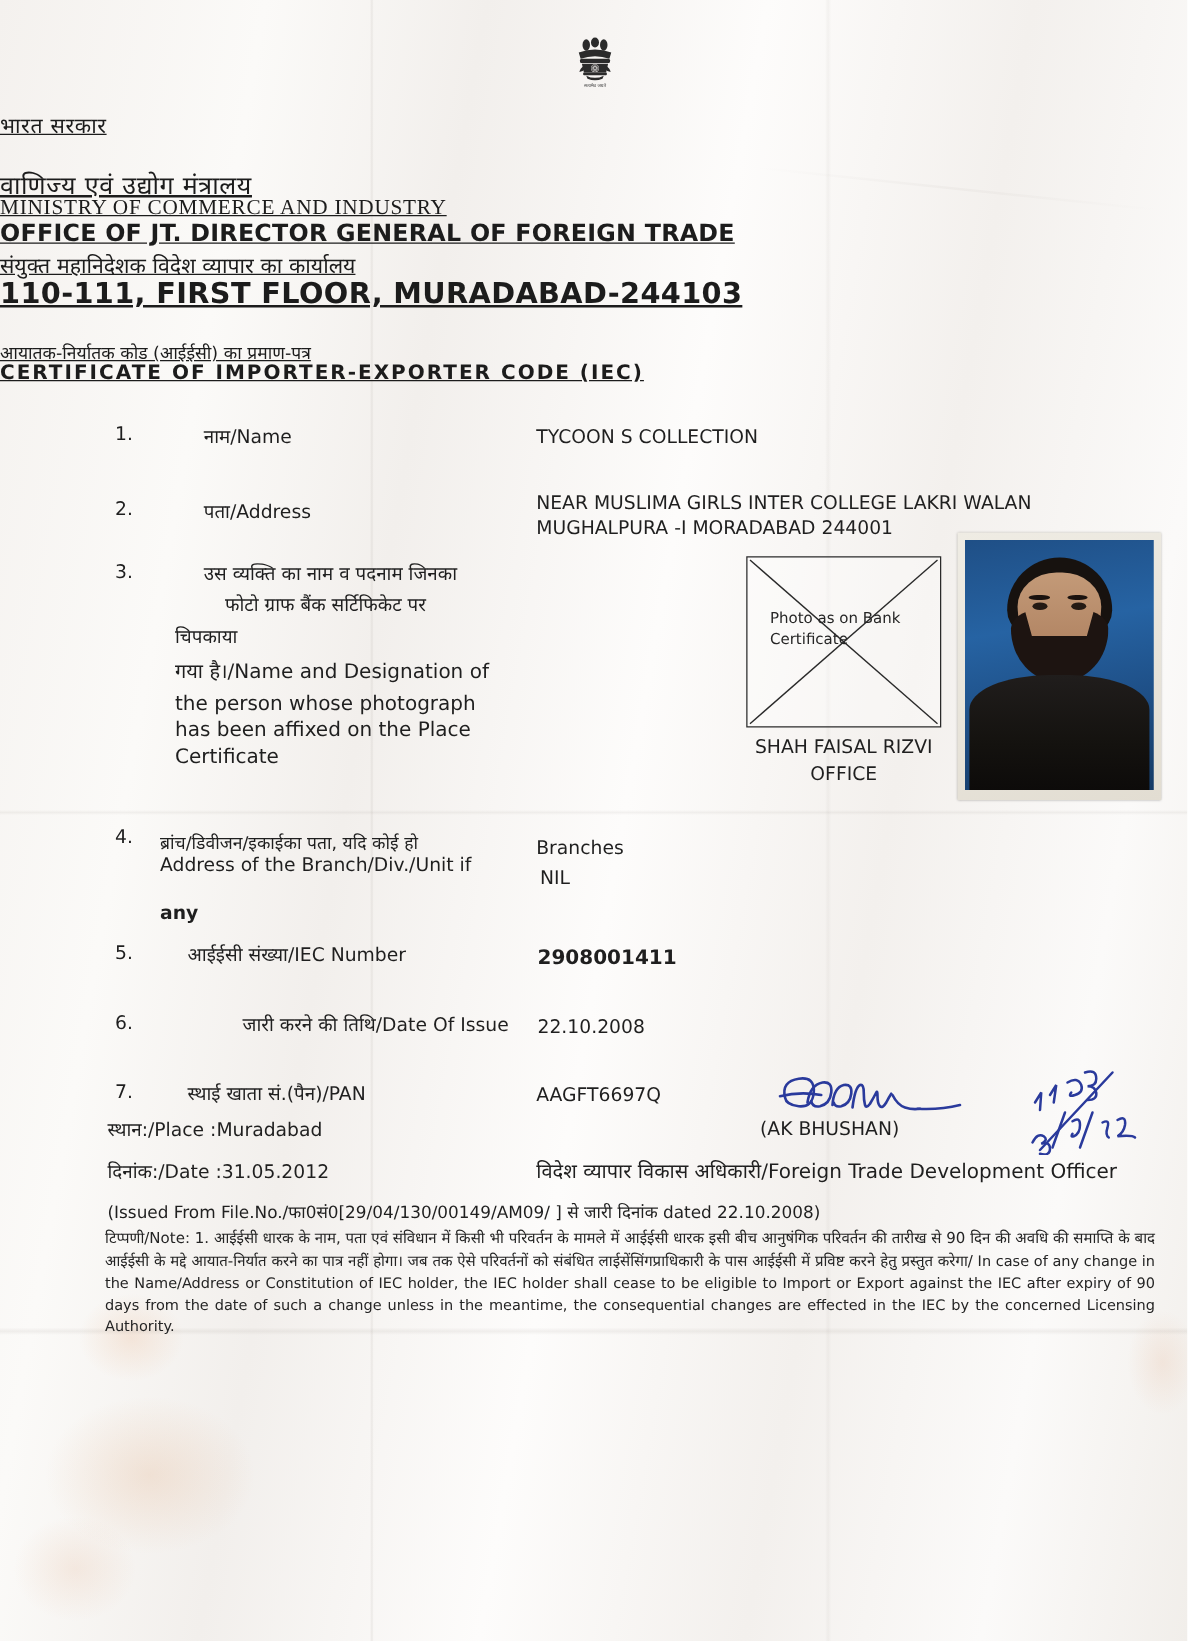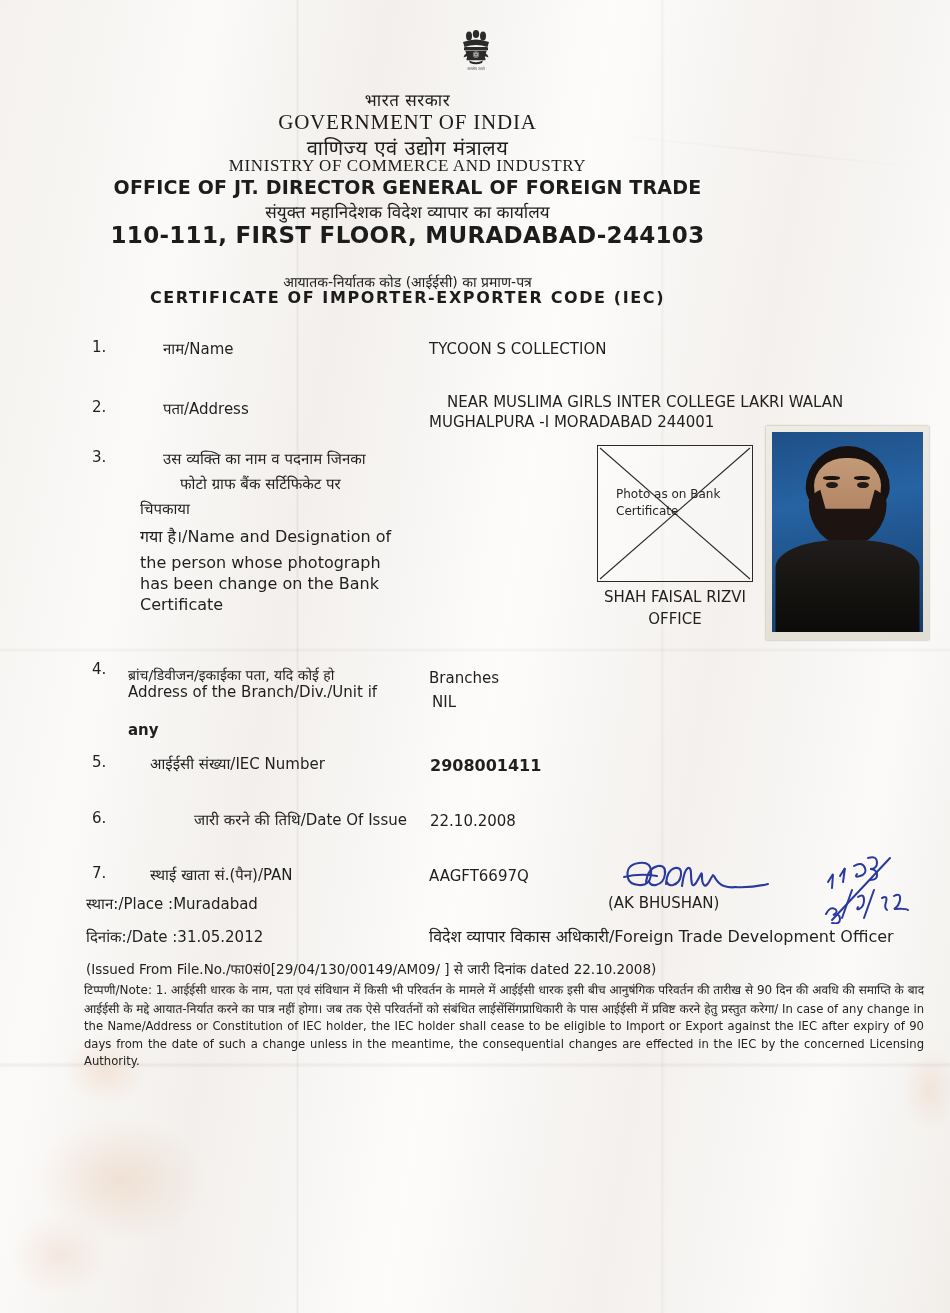--- a/index.html
+++ b/index.html
@@ -36,22 +36,23 @@
   .crease-h2 { left: 0; top: 1062px; width: 950px; height: 6px;
     background: linear-gradient(180deg, rgba(0,0,0,0) 0%, rgba(120,110,100,0.09) 50%, rgba(0,0,0,0) 100%); }
   .crease-d1 { left: 600px; top: 150px; width: 330px; height: 2px;
     transform: rotate(6deg);
     background: linear-gradient(90deg, rgba(0,0,0,0) 0%, rgba(120,110,100,0.05) 50%, rgba(0,0,0,0) 100%); }
 
   .hdr {
     position: absolute;
     left: 0;
     width: 815px;
-    text-align: center;
+    text-align: left;
     color: #1c1c1c;
+    text-decoration: underline;
   }
   .hdr-hi { font-family: "DejaVu Sans", sans-serif; }
   .hdr-serif { font-family: "Liberation Serif", "DejaVu Serif", serif; }
 
   #emblem { position: absolute; left: 455px; top: 24px; width: 42px; height: 62px; }
 
   .line-hi-1 { top: 88px; font-size: 17px; letter-spacing: 0.5px; }
   .line-goi   { top: 110px; font-size: 21px; letter-spacing: 0.8px; }
   .line-hi-2 { top: 134px; font-size: 20px; letter-spacing: 0.5px; }
   .line-moci  { top: 156px; font-size: 17px; letter-spacing: 0.6px; }
@@ -212,46 +213,45 @@
       </g>
       <path d="M12.5 28.5 q-3.5 2 -4 5 q3 -0.6 4.6 -2.4 z"></path>
       <path d="M29.5 28.5 q3.5 2 4 5 q-3 -0.6 -4.6 -2.4 z"></path>
       <rect x="11.5" y="34" width="19" height="2.2" rx="0.8"></rect>
       <path d="M14 36.5 q7 3.5 14 0 l-1 2.4 q-6 2.6 -12 0 z"></path>
     </g>
     <text x="21" y="45.5" font-size="3.6" text-anchor="middle" fill="#3a3a3a" font-family="DejaVu Sans, sans-serif">सत्यमेव जयते</text>
   </svg>
 
   <div class="hdr hdr-hi line-hi-1">भारत सरकार</div>
-  <div class="hdr hdr-serif line-goi">GOVERNMENT OF INDIA</div>
   <div class="hdr hdr-serif line-moci">MINISTRY OF COMMERCE AND INDUSTRY</div>
   <div class="hdr hdr-hi line-hi-2">वाणिज्य एवं उद्योग मंत्रालय</div>
   <div class="hdr line-office">OFFICE OF JT. DIRECTOR GENERAL OF FOREIGN TRADE</div>
   <div class="hdr hdr-hi line-hi-3">संयुक्त महानिदेशक विदेश व्यापार का कार्यालय</div>
   <div class="hdr line-addr">110-111, FIRST FLOOR, MURADABAD-244103</div>
 
   <div class="hdr hdr-hi line-cert-hi">आयातक-निर्यातक कोड (आईईसी) का प्रमाण-पत्र</div>
   <div class="hdr line-cert-en">CERTIFICATE OF IMPORTER-EXPORTER CODE (IEC)</div>
 
   <div class="abs item-num" style="left:92px; top:338px;">1.</div>
   <div class="abs item-label" style="left:163px; top:339px;">नाम/Name</div>
   <div class="abs item-value" style="left:429px; top:339px;">TYCOON S COLLECTION</div>
 
   <div class="abs item-num" style="left:92px; top:398px;">2.</div>
   <div class="abs item-label" style="left:163px; top:399px;">पता/Address</div>
-  <div class="abs item-value" style="left:429px; top:392px;margin-left:18px;">NEAR MUSLIMA GIRLS INTER COLLEGE LAKRI WALAN</div>
+  <div class="abs item-value" style="left:429px; top:392px;">NEAR MUSLIMA GIRLS INTER COLLEGE LAKRI WALAN</div>
   <div class="abs item-value" style="left:429px; top:412px;">MUGHALPURA -I MORADABAD 244001</div>
 
   <div class="abs item-num" style="left:92px; top:448px;">3.</div>
   <div class="abs item-label" style="left:163px; top:449px;">उस व्यक्ति का नाम व पदनाम जिनका</div>
   <div class="abs item-label" style="left:180px; top:474px;">फोटो ग्राफ बैंक सर्टिफिकेट पर</div>
   <div class="abs item-label" style="left:140px; top:499px;">चिपकाया</div>
   <div class="abs item-label" style="left:140px; top:526px; font-size:16px;">गया है।/Name and Designation of</div>
   <div class="abs item-label" style="left:140px; top:552px; font-size:16px;">the person whose photograph</div>
-  <div class="abs item-label" style="left:140px; top:573px; font-size:16px;">has been change on the Bank</div>
+  <div class="abs item-label" style="left:140px; top:573px; font-size:16px;">has been affixed on the Place</div>
   <div class="abs item-label" style="left:140px; top:594px; font-size:16px;">Certificate</div>
 
   <div id="photo-box">
     <svg class="x1" viewBox="0 0 154 135" preserveAspectRatio="none">
       <line x1="2" y1="2" x2="152" y2="133" stroke="#2a2a2a" stroke-width="1.1"></line>
       <line x1="152" y1="2" x2="2" y2="133" stroke="#2a2a2a" stroke-width="1.1"></line>
     </svg>
     <div class="cap">
       <div>Photo as on Bank</div>
       <div>Certificate</div>

